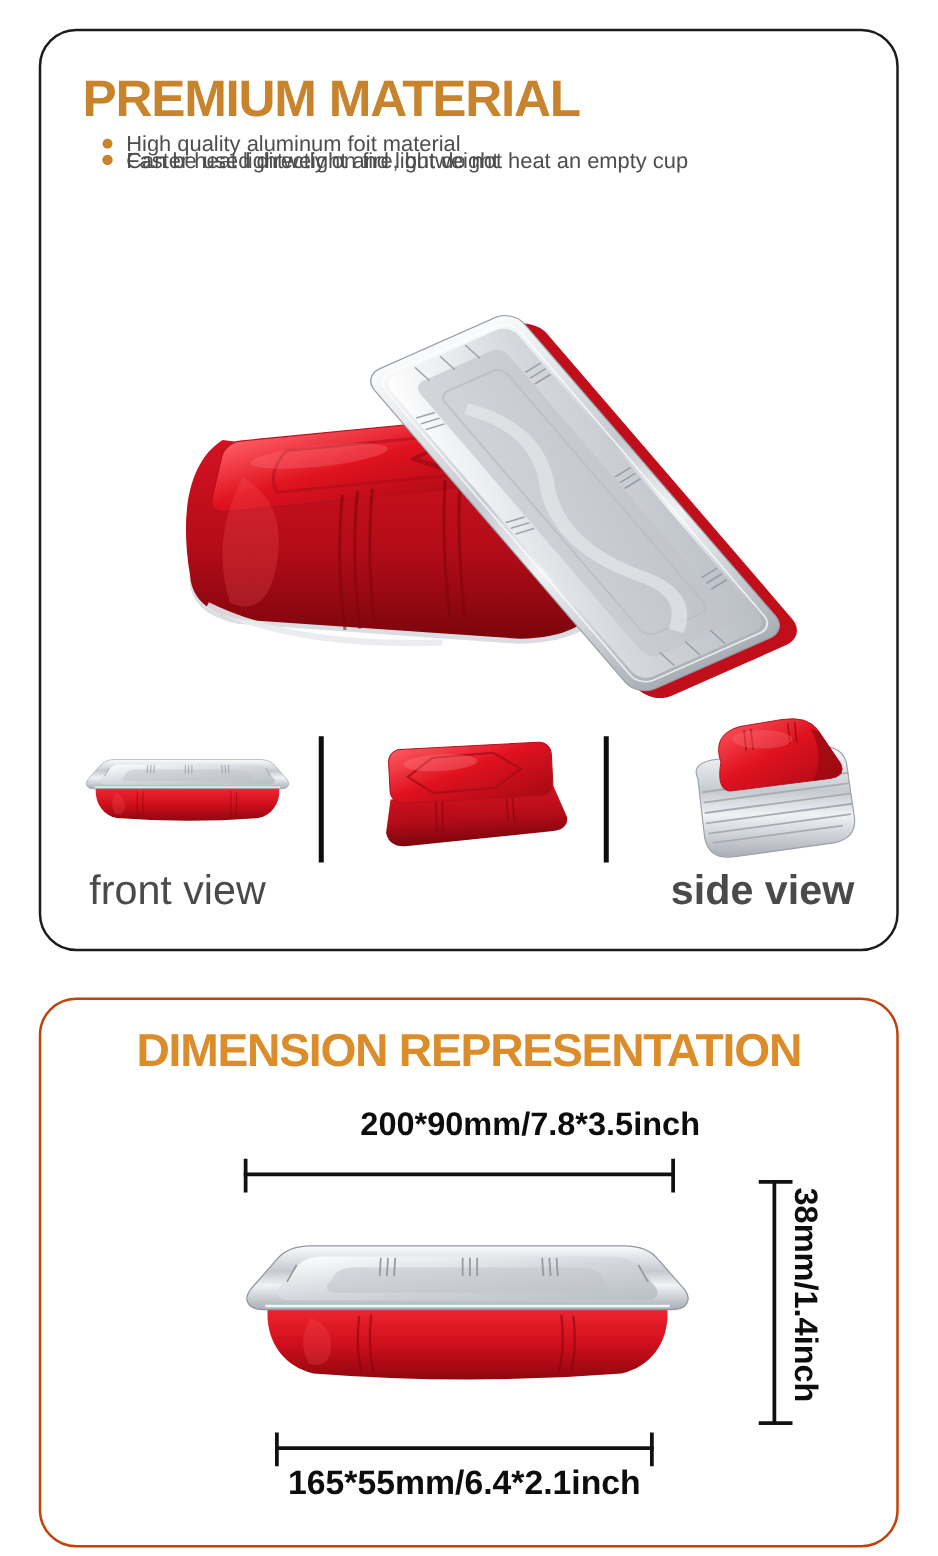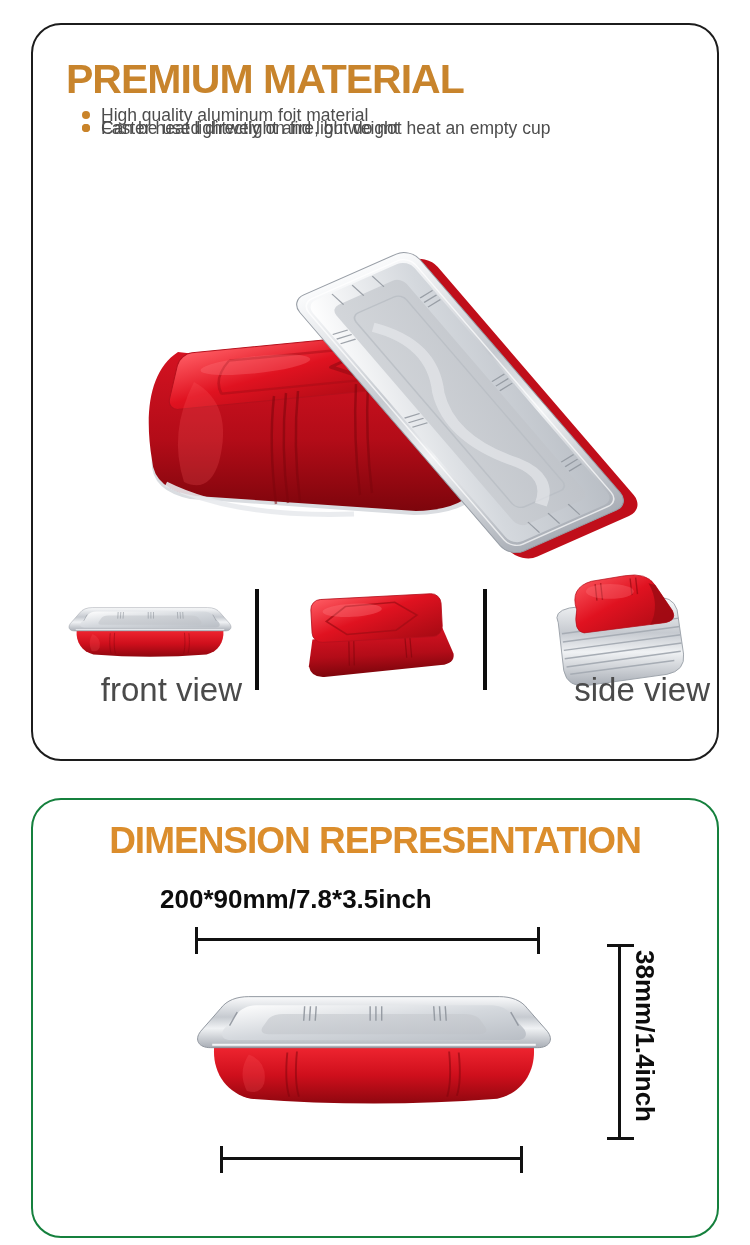--- a/index.html
+++ b/index.html
@@ -1,36 +1,36 @@
 <!DOCTYPE html>
 <html><head>
 <meta charset="utf-8">
 <style>
   html,body{margin:0;padding:0;background:#ffffff;}
   body{width:750px;height:1245px;position:relative;font-family:"Liberation Sans",sans-serif;overflow:hidden;}
   .card{position:absolute;background:#ffffff;box-sizing:border-box;}
   .card1{left:31px;top:23px;width:688px;height:738px;border:2px solid #1c1c1c;border-radius:30px;}
-  .card2{left:31px;top:798px;width:688px;height:440px;border:2px solid #15803d;border-radius:30px;}
+  .card2{left:31px;top:798px;width:688px;height:440px;border:2px solid #c2410c;border-radius:30px;}
   .card *{position:absolute;}
   .title1{left:33px;top:31px;margin:0;font-size:41px;font-weight:700;letter-spacing:-1px;color:#c8842c;white-space:nowrap;}
   .title2{left:0;top:20px;width:100%;margin:0;text-align:center;font-size:37px;font-weight:700;letter-spacing:-1px;color:#db8d2c;white-space:nowrap;}
   .bullets{left:37px;top:80px;margin:0;padding:0;list-style:none;position:absolute;}
   .bullets li{position:relative;margin:0 0 13px 0;padding-left:31px;font-size:17.5px;line-height:20px;color:#4d4d4d;white-space:nowrap;}
   .bullets li .dot{position:absolute;left:12px;top:6px;width:8px;height:8px;border-radius:50%;background:#c98329;}
   .hero{left:91px;top:207px;width:540px;height:330px;}
   .hero svg{position:absolute;left:0;top:0;width:100%;height:100%;}
   .v-img{position:absolute;}
   .v-img.front{left:33px;top:578px;width:168px;height:60px;}
   .v-img.topv{left:266px;top:563px;width:165px;height:91px;}
   .v-img.side{left:505px;top:544px;width:152px;height:125px;}
   .divider{width:4px;height:101px;background:#0d0d0d;top:564px;}
   .d1{left:222px;} .d2{left:450px;}
-  .vlabel{top:646px;width:200px;text-align:right;font-size:33px;color:#4a4a4a;white-space:nowrap;}
-  .vlabel.f{left:9px;} .vlabel.t{left:251px;} .vlabel.s{left:477px;}
-  .dim-top-label{left:127px;top:84px;width:400px;text-align:left;font-size:26px;font-weight:700;color:#0d0d0d;white-space:nowrap;}
+  .vlabel{top:668px;width:200px;text-align:center;font-size:33px;color:#4a4a4a;white-space:nowrap;}
+  .vlabel.f{left:9px;} .vlabel.t{left:251px;} .vlabel.s{left:477px;font-weight:bold;}
+  .dim-top-label{left:127px;top:84px;width:400px;text-align:right;font-size:26px;font-weight:700;color:#0d0d0d;white-space:nowrap;}
   .dim-bottom-label{left:137px;top:371px;width:403px;text-align:center;font-size:27px;font-weight:700;color:#0d0d0d;white-space:nowrap;}
   .dim-line-h{height:0;border-top:3px solid #111;}
   .dim-line-h::before,.dim-line-h::after{content:"";position:absolute;top:-14px;width:3px;height:27px;background:#111;}
   .dim-line-h::before{left:0;} .dim-line-h::after{right:0;}
   .top-line{left:162px;top:138px;width:345px;}
   .bottom-line{left:187px;top:357px;width:303px;}
   .dim-line-v{left:585px;top:144px;width:0;height:196px;border-left:3px solid #111;}
   .dim-line-v::before,.dim-line-v::after{content:"";position:absolute;left:-14px;width:27px;height:3px;background:#111;}
   .dim-line-v::before{top:0;} .dim-line-v::after{bottom:0;}
   .dim-side-label{left:596px;top:150px;height:192px;writing-mode:vertical-rl;font-size:26px;font-weight:700;color:#0d0d0d;white-space:nowrap;}
@@ -237,13 +237,14 @@
   <div class="dim-line-h top-line"></div>
 
   <div class="dim-line-v"></div>
   <div class="dim-side-label">38mm/1.4inch</div>
 
   <svg class="dim-pan" viewBox="0 0 380 135">
       <use href="#panFront" xlink:href="#panFront"></use>
     </svg>
 
   <div class="dim-line-h bottom-line"></div>
+  <div class="dim-bottom-label">165*55mm/6.4*2.1inch</div>
 </section>
 
 </body></html>

